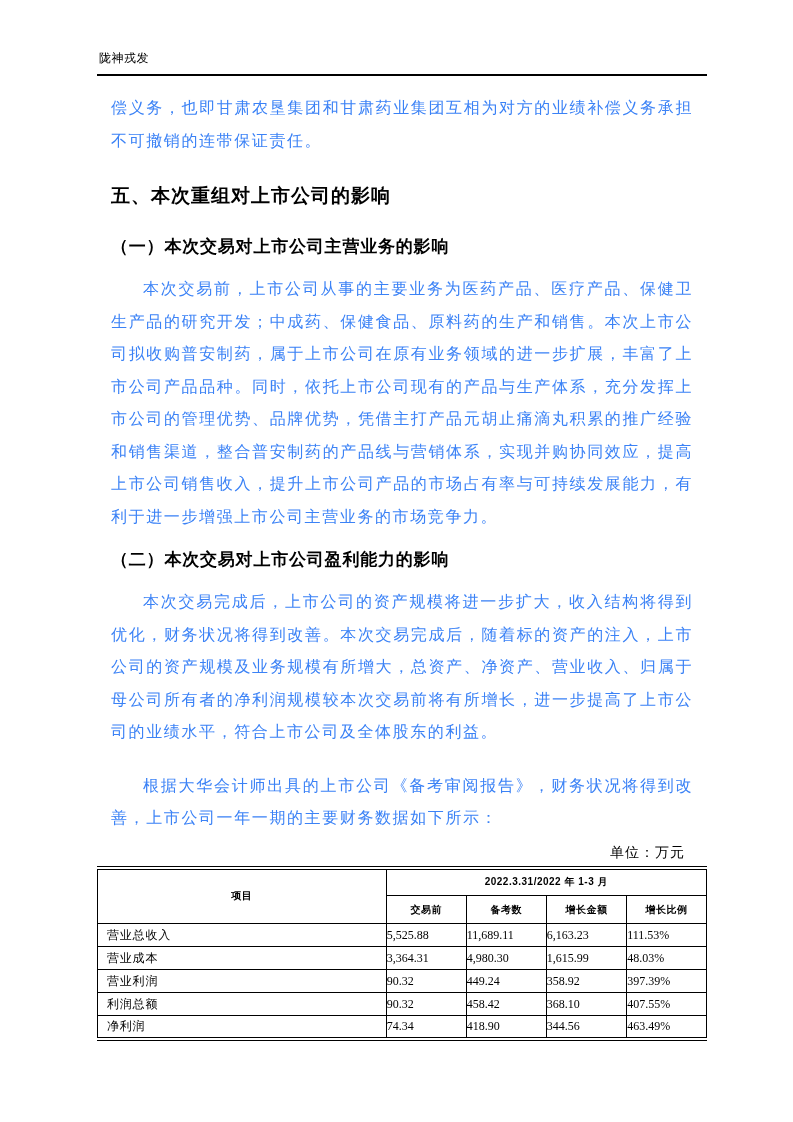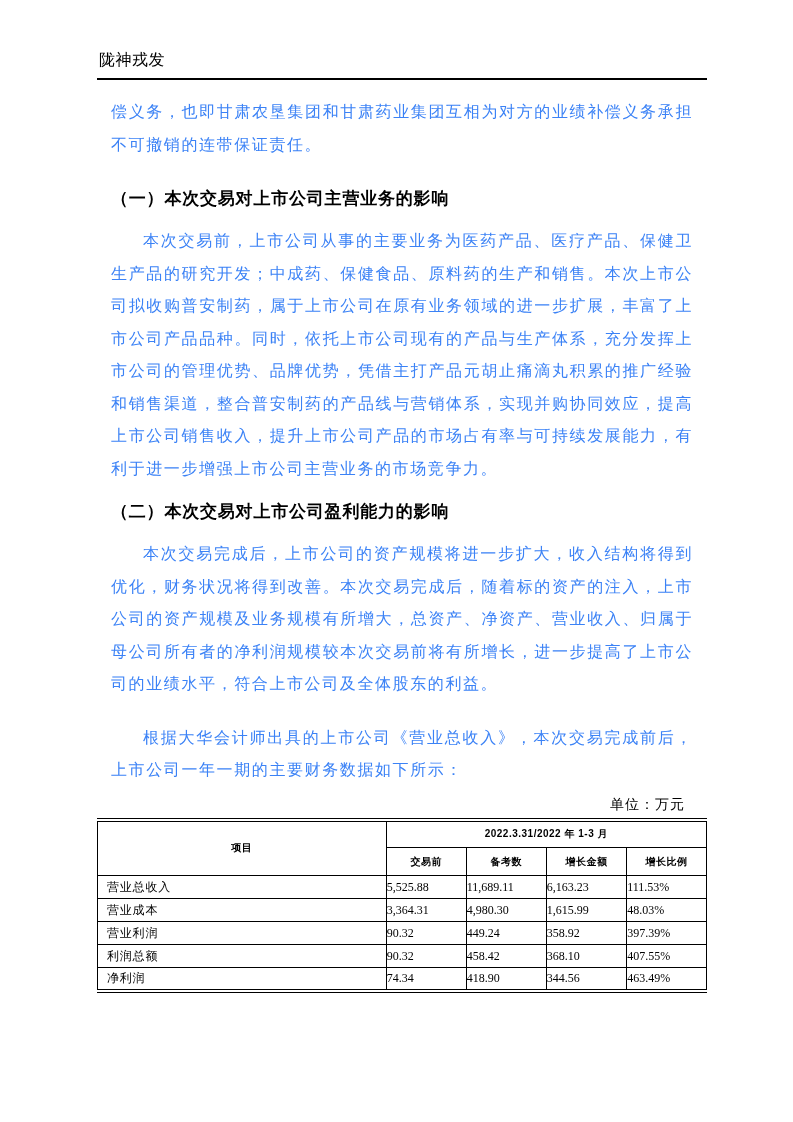--- a/index.html
+++ b/index.html
@@ -17,21 +17,21 @@
   .content {
     position: absolute;
     left: 97px;
     top: 50px;
     width: 610px;
   }
   .page-header {
     display: flex;
     justify-content: space-between;
     align-items: flex-end;
-    font-size: 16px;
+    font-size: 12px;
     letter-spacing: 0.5px;
     padding: 0 2px 7px 2px;
     border-bottom: 2px solid #000;
   }
   .textcol { margin: 0 14px; }
   .para {
     font-size: 16px;
     line-height: 32.5px;
     letter-spacing: 1.6px;
     text-align: justify;
@@ -104,30 +104,31 @@
   <div class="content">
 
     <div class="page-header">
       <span>陇神戎发</span>
     </div>
 
     <div class="textcol">
 
       <p class="para first">偿义务，也即甘肃农垦集团和甘肃药业集团互相为对方的业绩补偿义务承担不可撤销的连带保证责任。</p>
 
+      <div class="h1">五、本次重组对上市公司的影响</div>
 
       <div class="h2">（一）本次交易对上市公司主营业务的影响</div>
 
       <p class="para indent spaced">本次交易前，上市公司从事的主要业务为医药产品、医疗产品、保健卫生产品的研究开发；中成药、保健食品、原料药的生产和销售。本次上市公司拟收购普安制药，属于上市公司在原有业务领域的进一步扩展，丰富了上市公司产品品种。同时，依托上市公司现有的产品与生产体系，充分发挥上市公司的管理优势、品牌优势，凭借主打产品元胡止痛滴丸积累的推广经验和销售渠道，整合普安制药的产品线与营销体系，实现并购协同效应，提高上市公司销售收入，提升上市公司产品的市场占有率与可持续发展能力，有利于进一步增强上市公司主营业务的市场竞争力。</p>
 
       <div class="h2 tight">（二）本次交易对上市公司盈利能力的影响</div>
 
       <p class="para indent spaced">本次交易完成后，上市公司的资产规模将进一步扩大，收入结构将得到优化，财务状况将得到改善。本次交易完成后，随着标的资产的注入，上市公司的资产规模及业务规模有所增大，总资产、净资产、营业收入、归属于母公司所有者的净利润规模较本次交易前将有所增长，进一步提高了上市公司的业绩水平，符合上市公司及全体股东的利益。</p>
 
-      <p class="para indent spaced-sm">根据大华会计师出具的上市公司《营业总收入》，本次交易完成前后，上市公司一年一期的主要财务数据如下所示：</p>
+      <p class="para indent spaced-sm">根据大华会计师出具的上市公司《备考审阅报告》，财务状况将得到改善，上市公司一年一期的主要财务数据如下所示：</p>
 
     </div>
 
     <div class="unit-label">单位：万元</div>
 
     <table class="fin">
       <colgroup>
         <col style="width:47.4%">
         <col style="width:13.15%">
         <col style="width:13.15%">

